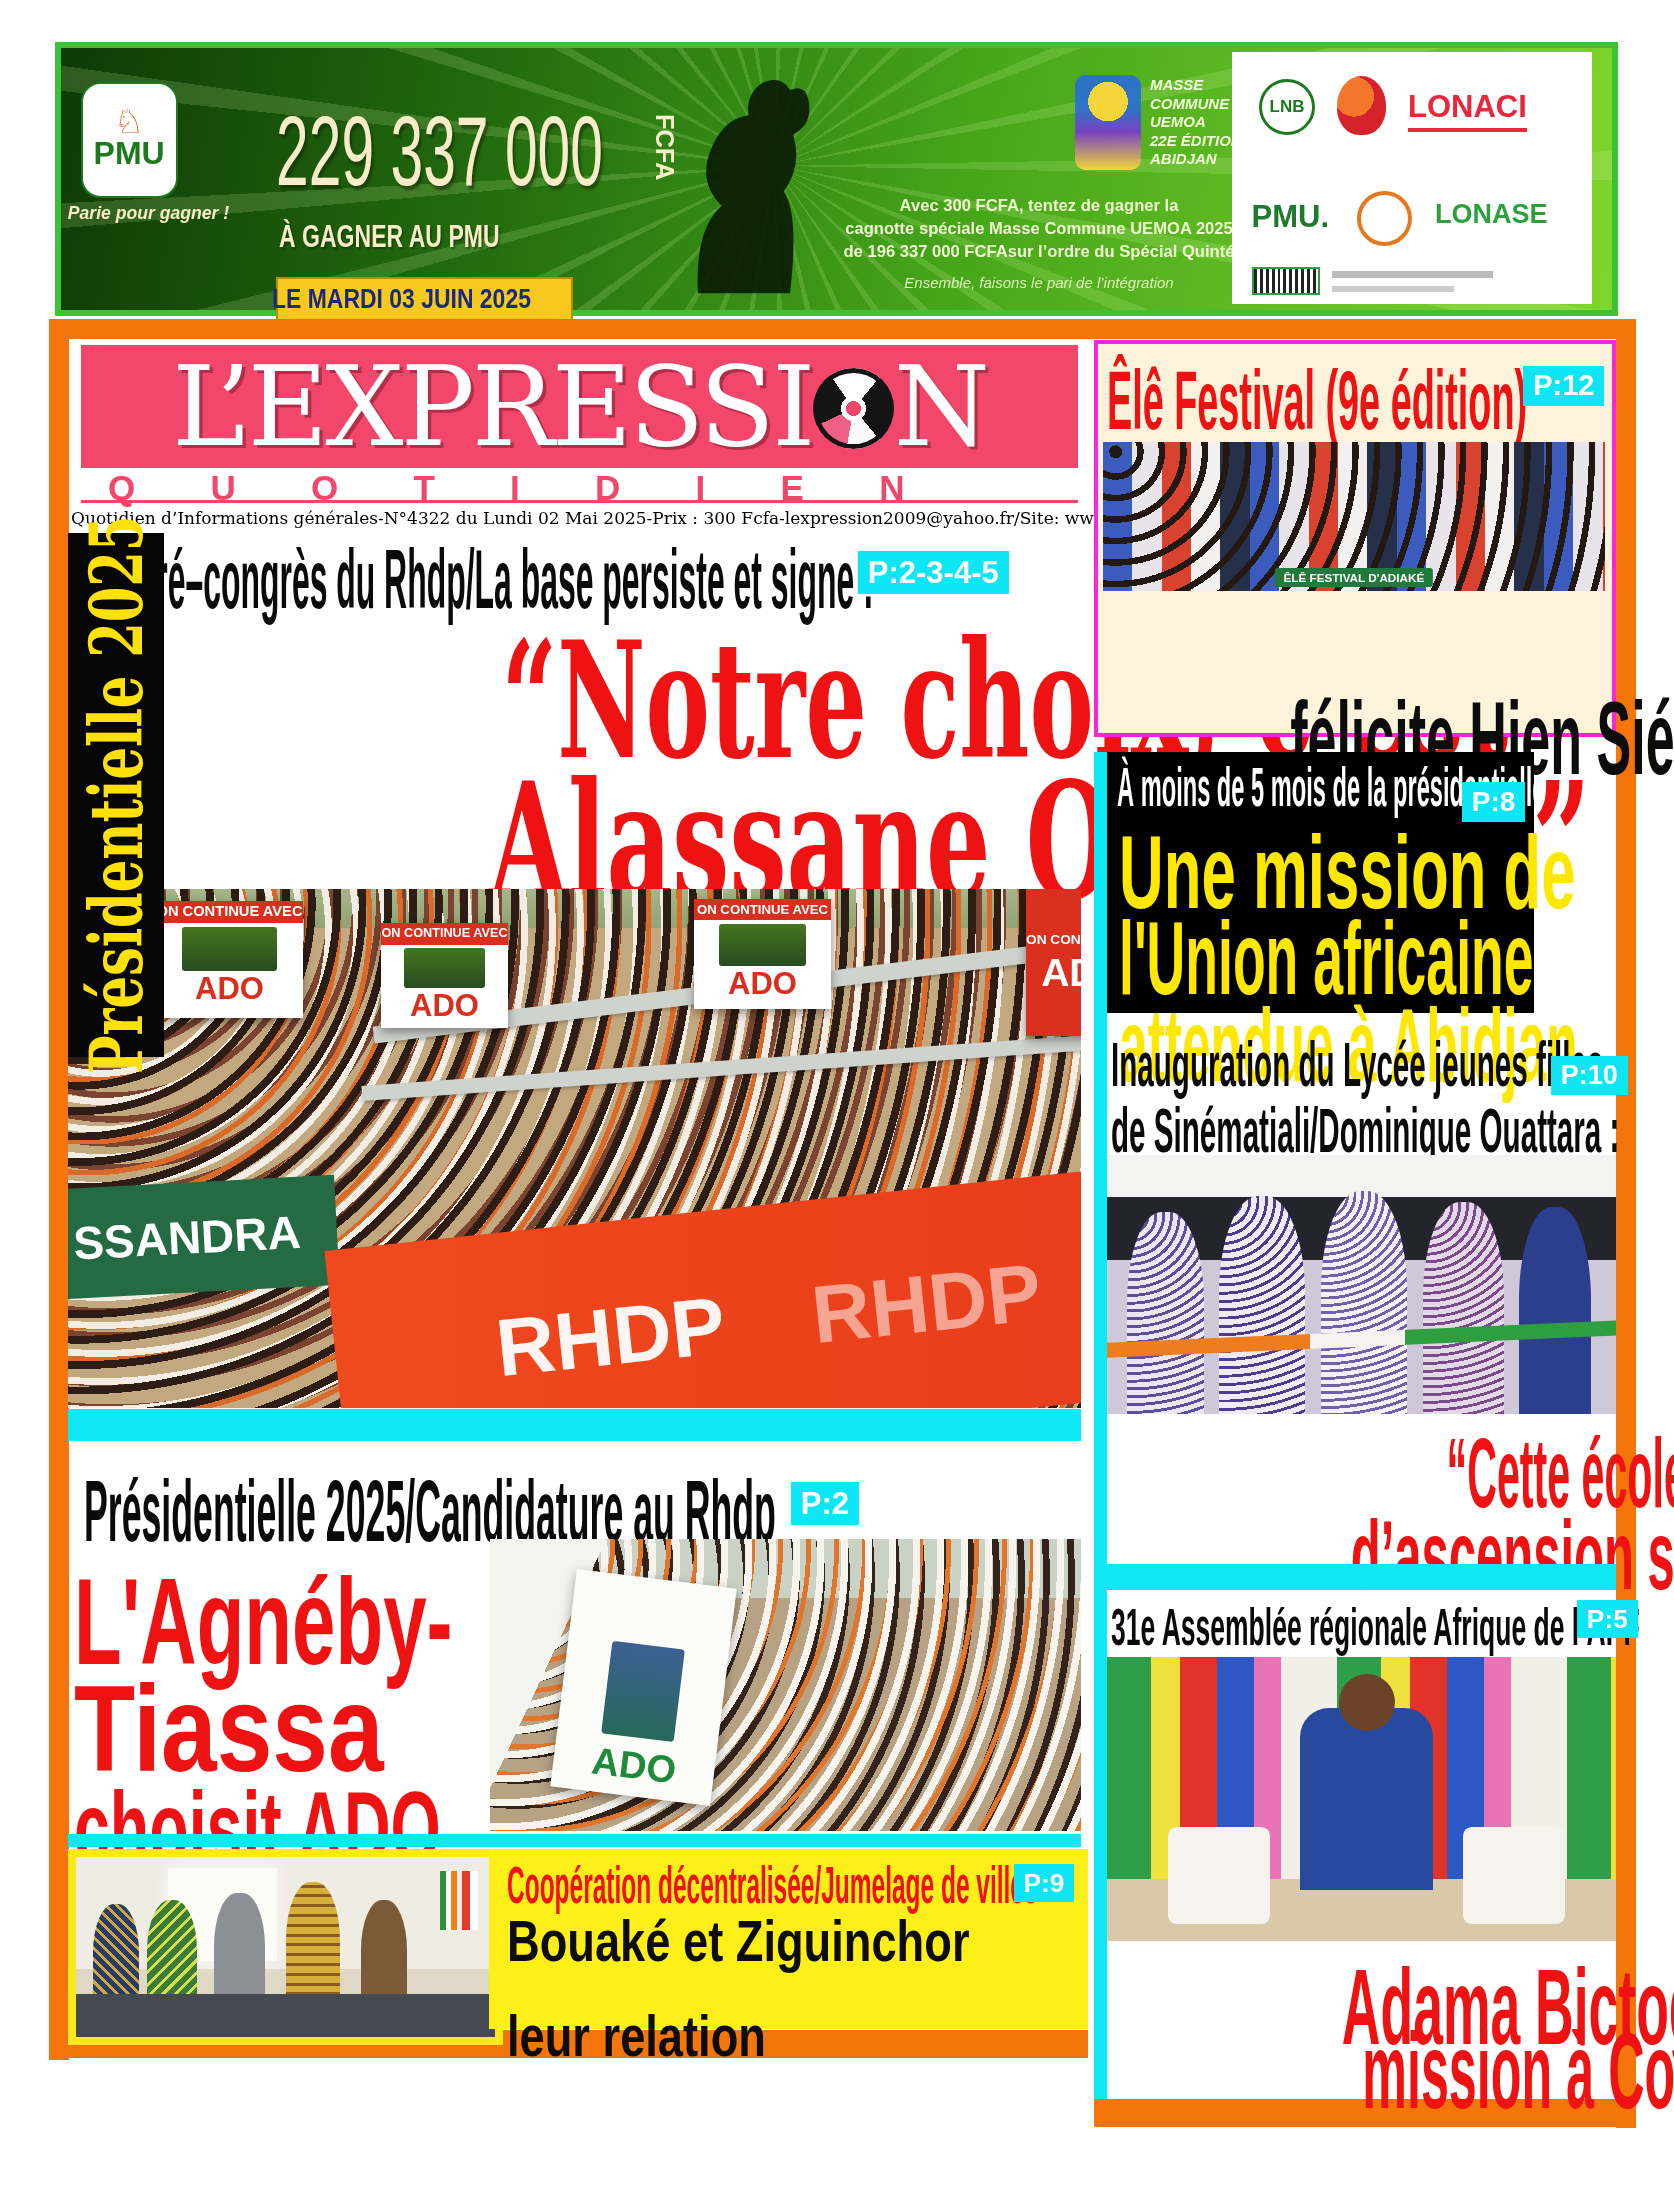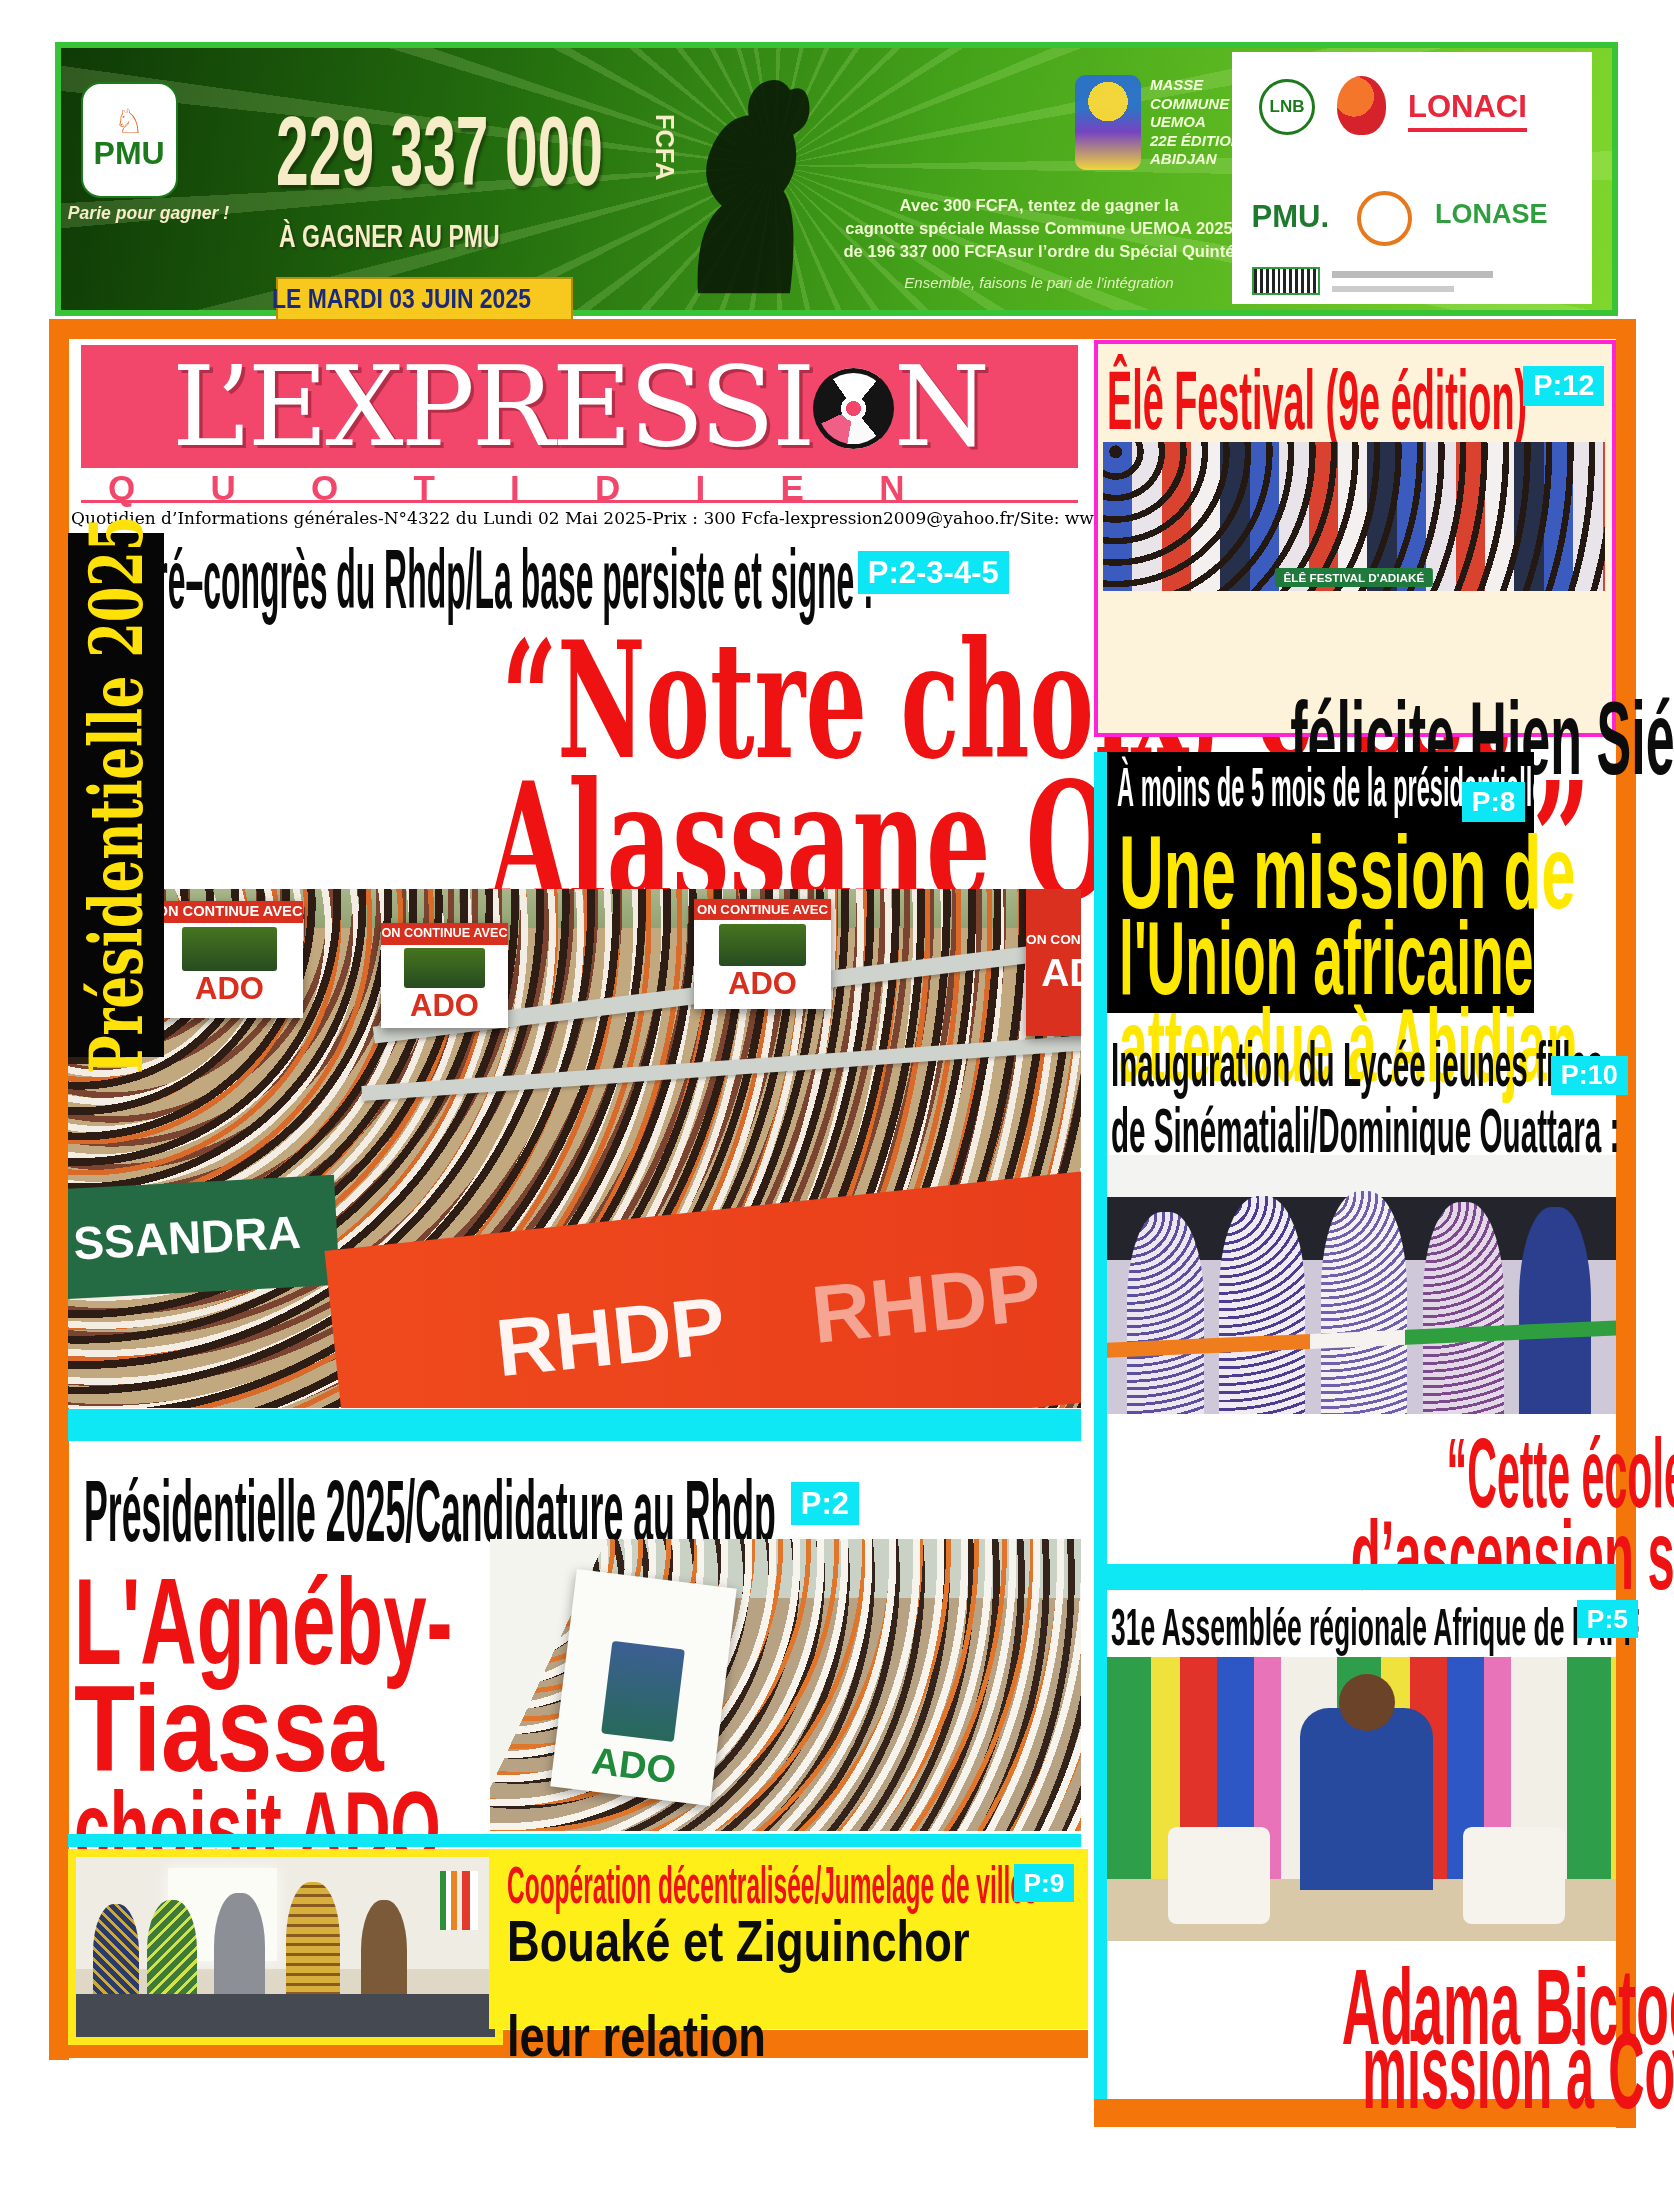--- a/index.html
+++ b/index.html
@@ -16,21 +16,21 @@
   #ad{left:55px;top:42px;width:1563px;height:274px;border:6.8px solid #39C437;
       background:linear-gradient(100deg,#0f3a06 0%,#236c0e 28%,#46a51a 58%,#7fd62c 100%);}
   #ad .rays{position:absolute;left:0;top:0;right:0;bottom:0;
       background:repeating-conic-gradient(from -10deg at 46% 45%,rgba(220,255,170,.16) 0 2deg,transparent 2deg 11deg);}
   #pmu-logo{position:absolute;left:19.6px;top:34px;width:93px;height:112px;background:#ffffff;
       border:2.9px solid #1c7a1c;border-radius:19.6px;display:flex;align-items:center;justify-content:center;
       flex-direction:column;}
   #pmu-logo .t{color:#1c7a1c;font-weight:bold;font-size:32px;text-align:center;}
   #pmu-logo .h{color:#e8621c;font-size:34px;line-height:.8;}
   .cream{color:#f6ecc8;}
-  #jackpot{position:absolute;left:215px;top:54px;font-weight:bold;font-size:98px;line-height:1;
+  #jackpot{position:absolute;left:215px;top:54px;font-weight:normal;font-size:98px;line-height:1;
       color:#f6ecc8;text-shadow:3.9px 3.9px 2.9px rgba(20,40,5,.55);}
   #fcfa{position:absolute;left:589px;top:66px;writing-mode:vertical-rl;font-size:25.4px;font-weight:bold;
       color:#f6ecc8;}
   #gagner{position:absolute;left:218px;top:172px;font-weight:bold;font-size:32px;line-height:1;color:#f6ecc8;
       text-shadow:2.4px 2.4px 2px rgba(20,40,5,.5);}
   #datebadge{position:absolute;left:215px;top:229px;width:293px;height:40px;background:#f7c81e;
       border:2px solid #b38f08;display:flex;align-items:center;justify-content:center;
       color:#1a2a7a;font-weight:bold;font-size:27px;}
   #jockey{position:absolute;left:604px;top:7.3px;}
   #uemoa-logo{position:absolute;left:1014px;top:27px;width:66px;height:95px;border-radius:10.8px;

